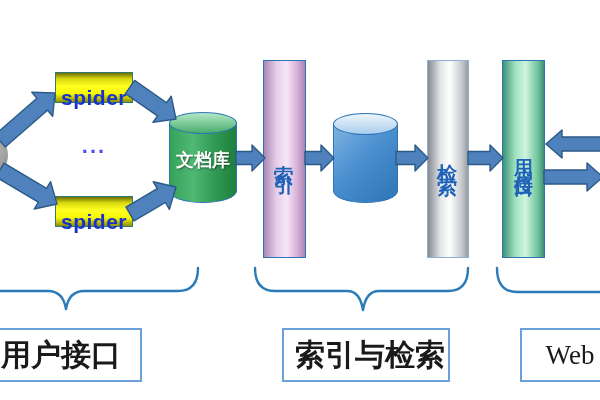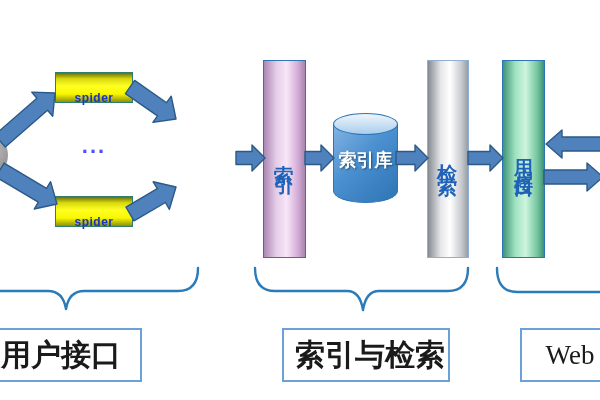--- a/index.html
+++ b/index.html
@@ -22,21 +22,21 @@
   }
   
   .spider{
     position:absolute;left:55px;width:78px;height:31px;box-sizing:border-box;
     border:1.5px solid #2e7d6d;
     background:linear-gradient(180deg,#6e6e08 0%,#d8d80e 20%,#ffff22 45%,#f8f800 72%,#8f8f08 100%);
     display:flex;align-items:center;justify-content:center;z-index:2;
   }
   .spider-top{top:72px;}
   .spider-bottom{top:196px;}
-  .spider span{color:#1633cc;font-weight:bold;font-size:12px;letter-spacing:.5px;margin-top:20px;}
+  .spider span{color:#1633cc;font-weight:bold;font-size:21px;letter-spacing:.5px;margin-top:20px;}
   
   .dots{
     position:absolute;left:78px;top:133px;width:32px;text-align:center;
     color:#4e4eff;font-size:22px;font-weight:bold;z-index:2;letter-spacing:2px;
   }
   
   .cylinder{position:absolute;z-index:2;}
   .cyl-top{
     position:absolute;left:0;right:0;top:0;height:22px;border-radius:50%;
     border:1.6px solid var(--cyl-border);box-sizing:border-box;z-index:2;
@@ -100,29 +100,33 @@
   <div class="sphere"></div>
 
   <div class="spider spider-top">
     <span>spider</span>
   </div>
   <div class="dots">...</div>
   <div class="spider spider-bottom">
     <span>spider</span>
   </div>
 
+  <div class="cylinder cyl-doc">
+    <div class="cyl-body"></div>
+    <div class="cyl-top"></div>
+    <div class="cyl-label">文档库</div>
+  </div>
 
   <div class="bar bar-index">
     <span class="vlabel">索引</span>
   </div>
 
   <div class="cylinder cyl-index">
     <div class="cyl-body"></div>
     <div class="cyl-top"></div>
-    <div class="cyl-label">索引库</div>
   </div>
 
   <div class="bar bar-retrieval">
     <span class="vlabel">检索</span>
   </div>
 
   <div class="bar bar-ui">
     <span class="vlabel">用户接口</span>
   </div>
 

